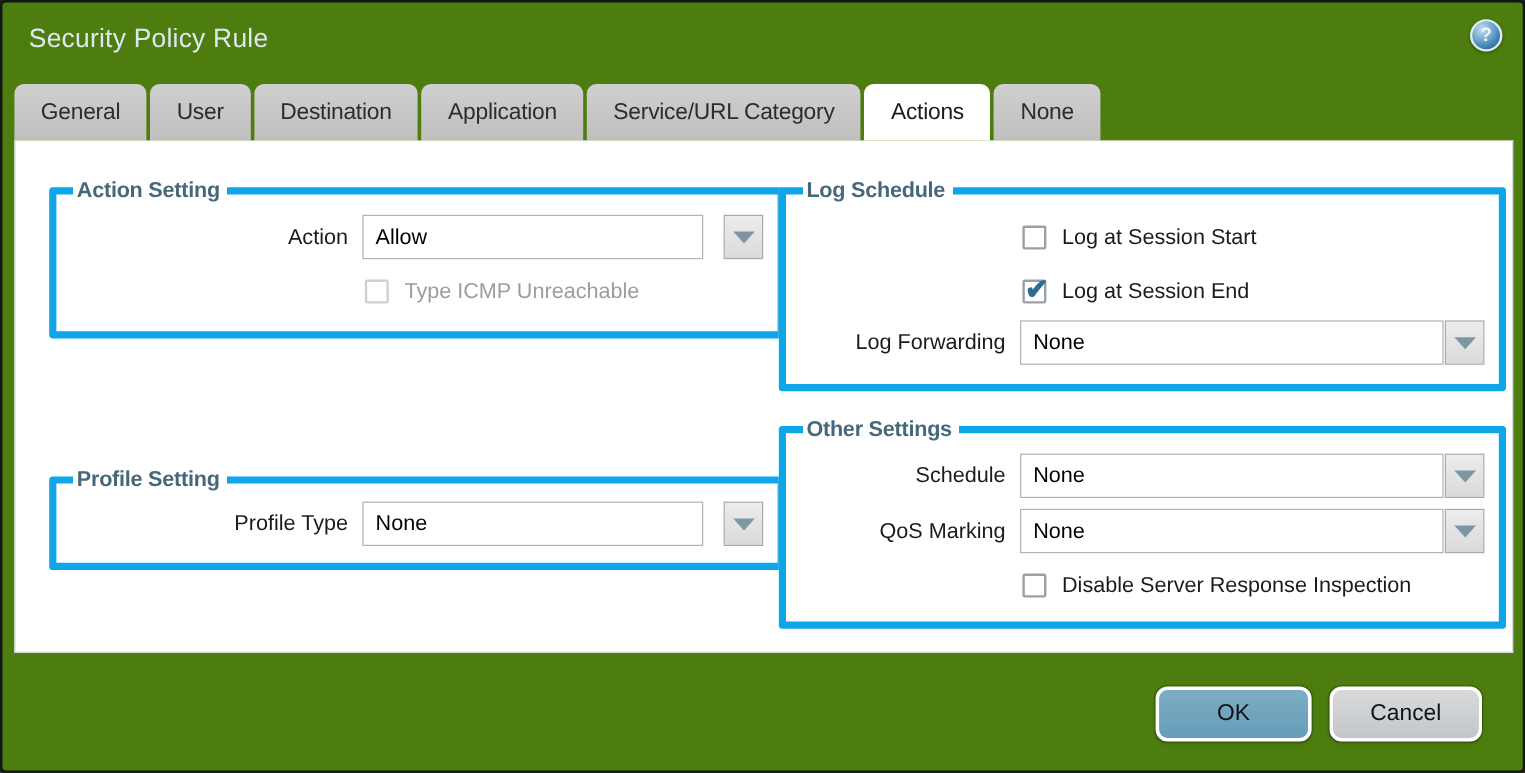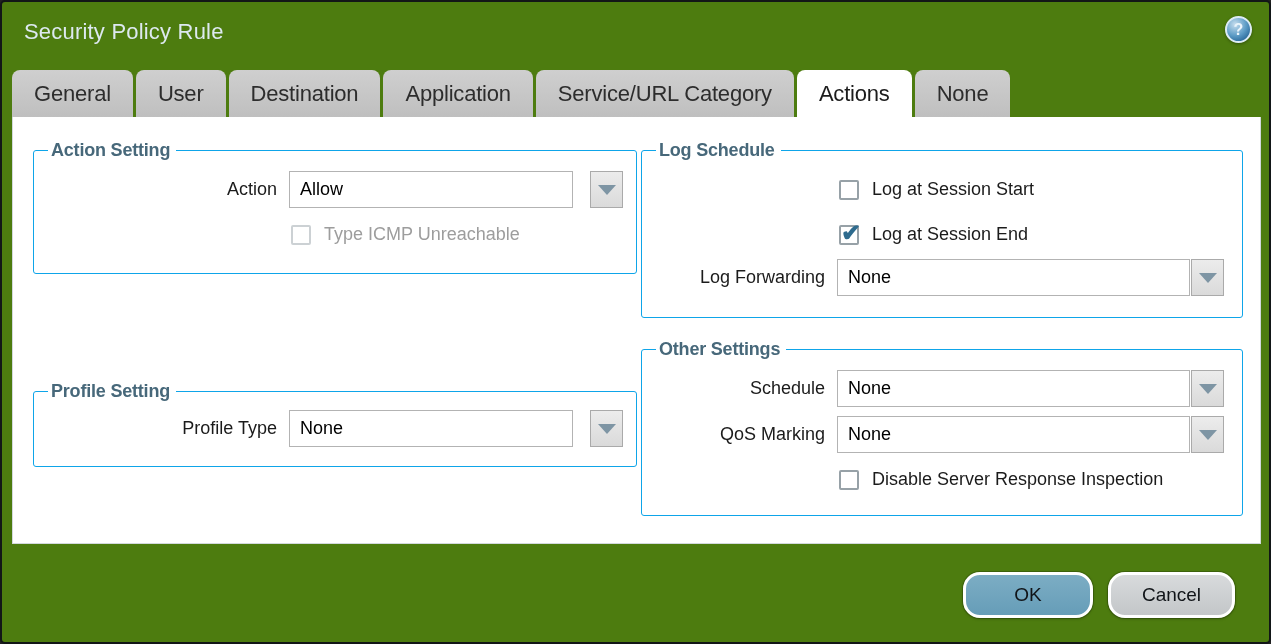--- a/index.html
+++ b/index.html
@@ -35,36 +35,36 @@
   
   .tabs {
     position: absolute; left: 10px; top: 68px; height: 47px;
     display: flex; gap: 3px;
   }
   .tab {
     height: 47px; padding: 10px 22px;
     display: flex; align-items: center;
     background: linear-gradient(#cfcfcf, #bfbfbf);
     border-radius: 8px 8px 0 0;
-    font-size: 22px; color: #2d2d2d; letter-spacing: -0.2px;
+    font-size: 19px; color: #2d2d2d; letter-spacing: -0.2px;
     cursor: pointer; white-space: nowrap;
   }
   .tab.active { background: #ffffff; color: #1c1c1c; }
 
   
   .content {
     position: absolute; left: 10px; top: 115px;
     width: 1249px; height: 427px;
     background: #ffffff;
     border: 1px solid #d3d9dc; border-top: none;
   }
 
   fieldset {
-    position: absolute; margin: 0;
-    border: 1px solid #0ea5e9; border-radius: 3px;
+    position: absolute; margin: 8px;
+    border: 6px solid #0ea5e9; border-radius: 3px;
     padding: 4px 12px 6px 12px;
     background: #fff;
   }
   legend {
     font-size: 18px; font-weight: bold; color: #47687a;
     padding: 0 6px 0 3px; margin-left: 2px; letter-spacing: -0.2px;
   }
 
   #fs-action  { left: 20px;  top: 23px;  width: 604px; height: 134px; }
   #fs-profile { left: 20px;  top: 264px; width: 604px; height: 86px;  }
@@ -117,21 +117,21 @@
   .cb-label { font-size: 18px; color: #1b1b1b; white-space: nowrap; }
   .row.disabled .checkbox { border-color: #ccd1d4; cursor: default; }
   .row.disabled .cb-label { color: #9d9d9d; }
 
   
   .footer {
     position: absolute; top: 570px; right: 34px;
     display: flex; gap: 15px;
   }
   .btn {
-    height: 46px; border-radius: 17px; border: 3px solid #ffffff;
+    height: 46px; border-radius: 10px; border: 3px solid #ffffff;
     font-family: "Liberation Sans", sans-serif;
     font-size: 19px; color: #101418; padding: 8px 10px;
     box-shadow: 0 0 0 1px rgba(0,0,0,.18), 0 1px 3px rgba(0,0,0,.25);
     cursor: pointer;
   }
   .btn-ok { width: 130px; background: linear-gradient(#7cadc4, #669db8); }
   .btn-cancel { width: 127px; background: linear-gradient(#d8dadc, #c3c6c8); }
 </style>
 </head>
 <body>

